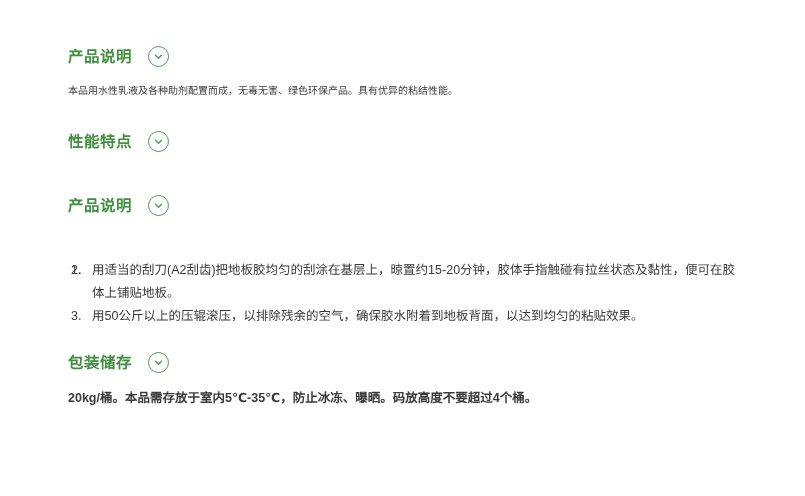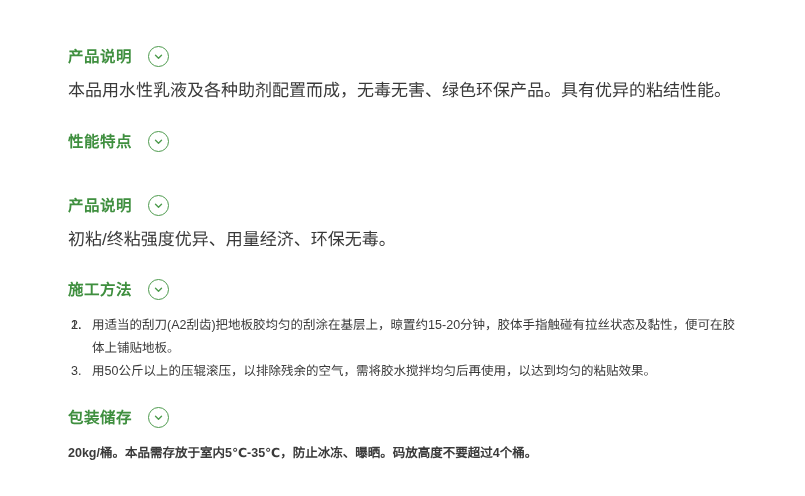--- a/index.html
+++ b/index.html
@@ -53,21 +53,21 @@
     border: 1.4px solid #4e9b4e;
     display: inline-flex;
     align-items: center;
     justify-content: center;
     flex: 0 0 auto;
   }
   .chevron-circle svg {
     display: block;
   }
   .body-text {
-    font-size: 17px;
+    font-size: 10px;
     line-height: 20px;
     color: #3a3a3a;
     margin: 0;
   }
   .sec-gap-1 { height: 30px; }
   .sec-gap-2 { height: 29px; }
   .sec-gap-3 { height: 29px; }
   .sec-gap-4 { height: 24px; }
 
   ol.steps {
@@ -138,45 +138,36 @@
 
   <div class="section">
     <div class="section-head">
       <div class="section-title">产品说明</div>
       <span class="chevron-circle">
         <svg width="11" height="11" viewBox="0 0 11 11" aria-hidden="true">
           <polyline points="2.5,4.2 5.5,7.2 8.5,4.2" fill="none" stroke="#4e9b4e" stroke-width="1.4" stroke-linecap="round" stroke-linejoin="round"></polyline>
         </svg>
       </span>
     </div>
-    <p class="body-text">初粘/终粘强度优异、用量经济、环保无毒。</p>
   </div>
 
   <div class="sec-gap-3"></div>
 
   <div class="section">
-    <div class="section-head">
-      <div class="section-title">施工方法</div>
-      <span class="chevron-circle">
-        <svg width="11" height="11" viewBox="0 0 11 11" aria-hidden="true">
-          <polyline points="2.5,4.2 5.5,7.2 8.5,4.2" fill="none" stroke="#4e9b4e" stroke-width="1.4" stroke-linecap="round" stroke-linejoin="round"></polyline>
-        </svg>
-      </span>
-    </div>
     <ol class="steps">
       <li>
         <span class="num">1.</span>
       </li>
       <li>
         <span class="num">2.</span>
         <span>用适当的刮刀(A2刮齿)把地板胶均匀的刮涂在基层上，晾置约15-20分钟，胶体手指触碰有拉丝状态及黏性，便可在胶体上铺贴地板。</span>
       </li>
       <li>
         <span class="num">3.</span>
-        <span>用50公斤以上的压辊滚压，以排除残余的空气，需将胶水搅拌均匀后再使用，以达到均匀的粘贴效果。</span>
+        <span>用50公斤以上的压辊滚压，以排除残余的空气，确保胶水附着到地板背面，以达到均匀的粘贴效果。</span>
       </li>
     </ol>
   </div>
 
   <div class="sec-gap-4"></div>
 
   <div class="section">
     <div class="section-head">
       <div class="section-title">包装储存</div>
       <span class="chevron-circle">

